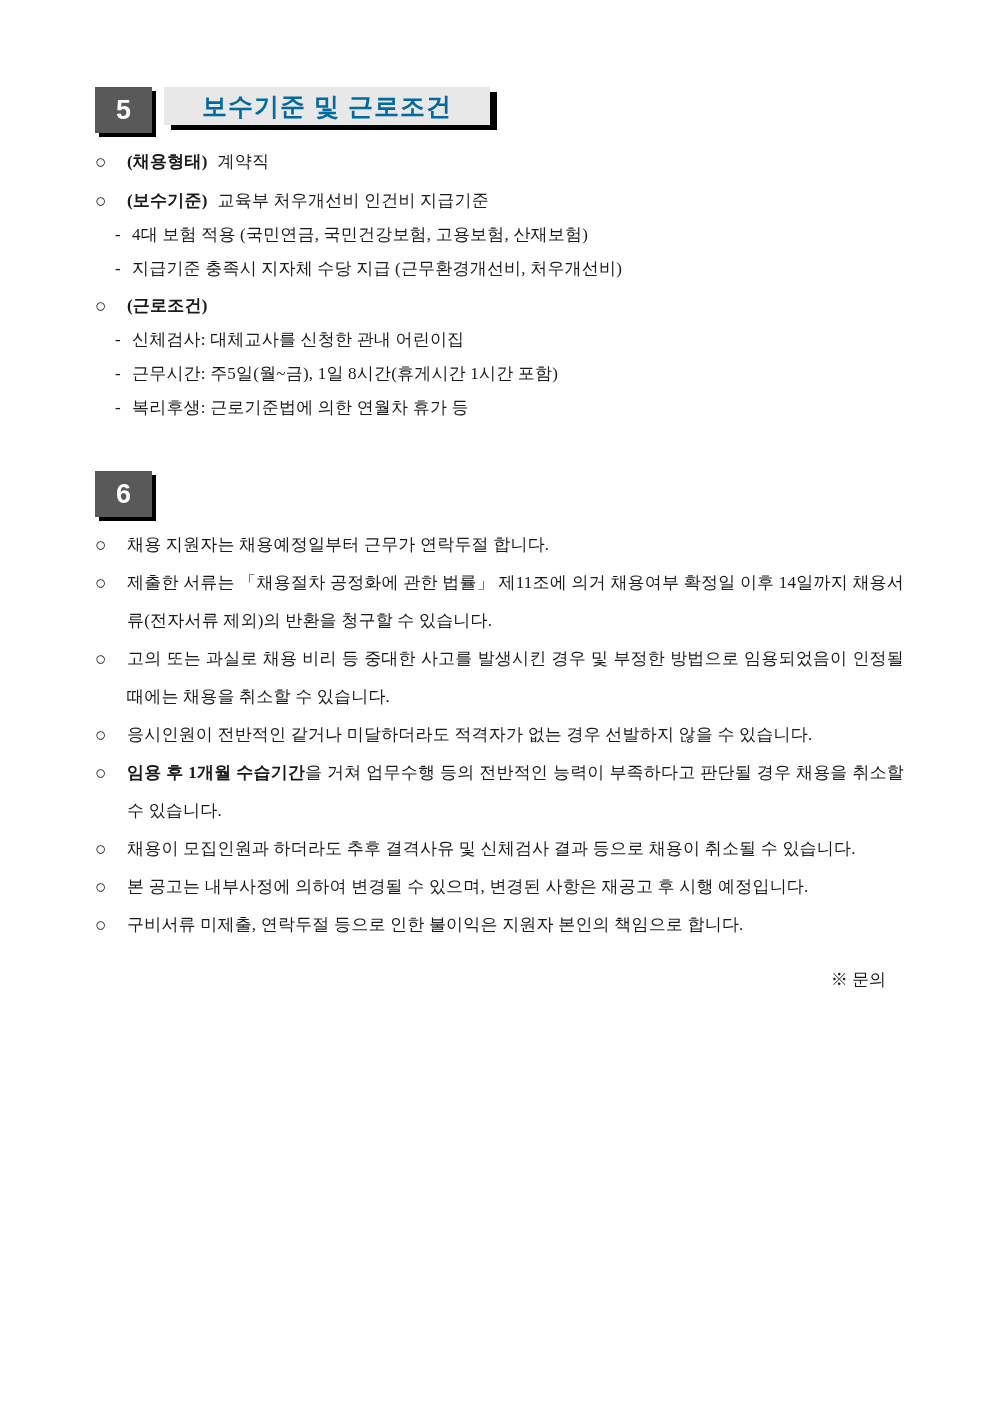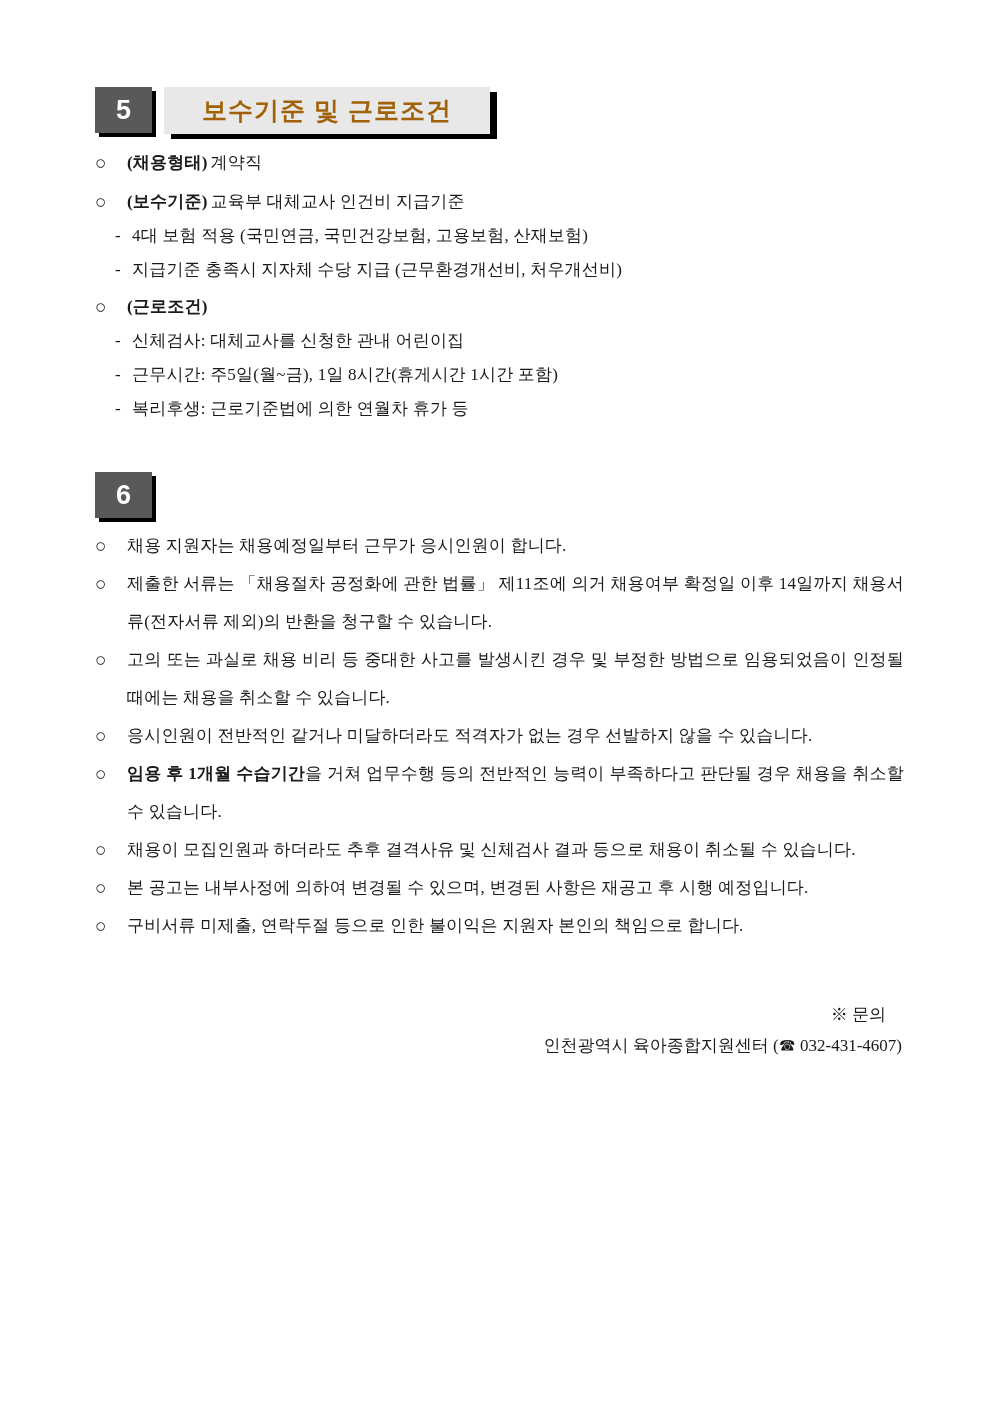--- a/index.html
+++ b/index.html
@@ -31,23 +31,23 @@
     color: var(--num-fg, #ffffff);
     font-size: 27px;
     font-weight: bold;
     display: flex;
     align-items: center;
     justify-content: center;
     box-shadow: 4px 4px 0 0 var(--shadow, #000000);
     flex: 0 0 auto;
   }
   .title-box {
-    height: 47px;
+    height: 38px;
     background: var(--title-bg, #e8e8e8);
-    color: #a16207;
+    color: #0369a1;
     font-size: 25px;
     font-weight: bold;
     letter-spacing: 1px;
     display: flex;
     align-items: center;
     justify-content: center;
     padding: 0 38px;
     box-shadow: 7px 5px 0 0 var(--shadow, #000000);
   }
 
@@ -63,35 +63,35 @@
     text-align: left;
   }
   .marker.circle { font-size: 19px; }
   .row.sub { padding-left: 20px; }
   .row.sub .marker { flex: 0 0 17px; }
   .txt {
     flex: 1 1 auto;
     text-align: justify;
     letter-spacing: 0.2px;
   }
-  .txt b.head { margin-right: 3px; }
+  .txt b.head { margin-right: 10px; }
   b.u {
     text-underline-offset: 4px;
   }
 
   .s5 { margin-top: 12px; }
   .s5 .row.gap-sm { margin-top: 5px; }
   .s5 .row.gap-xs { margin-top: 3px; }
 
   .sec6-header { margin-top: 46px; }
   .s6 { margin-top: 9px; }
 
   
   .footer {
-    margin-top: 54px;
+    margin-top: 20px;
     padding-right: 2px;
     text-align: right;
     font-size: 17px;
     line-height: 31px;
   }
   .footer .inquiry { padding-right: 16px; }
 </style>
 </head>
 <body style="--num-bg: #595959; --num-fg: #ffffff; --title-bg: #e8e8e8; --shadow: #000000; background: rgb(255, 255, 255); color: rgb(26, 26, 26);">
 
@@ -104,21 +104,21 @@
 
   <div class="s5">
 
     <div class="row">
       <span class="marker circle">○</span>
       <span class="txt"><b class="head">(채용형태)</b><span>계약직</span></span>
     </div>
 
     <div class="row gap-sm">
       <span class="marker circle">○</span>
-      <span class="txt"><b class="head">(보수기준)</b><span>교육부 대체교사 인건비 지급기준</span></span>
+      <span class="txt"><b class="head">(보수기준)</b><span>교육부 처우개선비 인건비 지급기준</span></span>
     </div>
 
     <div class="row sub">
       <span class="marker">-</span>
       <span class="txt">4대 보험 적용 (국민연금, 국민건강보험, 고용보험, 산재보험)</span>
     </div>
 
     <div class="row sub">
       <span class="marker">-</span>
       <span class="txt">지급기준 충족시 지자체 수당 지급 (근무환경개선비, 처우개선비)</span>
@@ -147,21 +147,21 @@
   </div>
 
   <div class="sec-header sec6-header">
     <div class="num-badge">6</div>
   </div>
 
   <div class="s6">
 
     <div class="row">
       <span class="marker circle">○</span>
-      <span class="txt">채용 지원자는 채용예정일부터 근무가 응시인원이 합니다.</span>
+      <span class="txt">채용 지원자는 채용예정일부터 근무가 연락두절 합니다.</span>
     </div>
 
     <div class="row">
       <span class="marker circle">○</span>
       <span class="txt">제출한 서류는 「채용절차 공정화에 관한 법률」 제11조에 의거 채용여부 확정일 이후 14일까지 채용서류(전자서류 제외)의 반환을 청구할 수 있습니다.</span>
     </div>
 
     <div class="row">
       <span class="marker circle">○</span>
       <span class="txt">고의 또는 과실로 채용 비리 등 중대한 사고를 발생시킨 경우 및 부정한 방법으로 임용되었음이 인정될 때에는 채용을 취소할 수 있습니다.</span>
@@ -189,16 +189,15 @@
 
     <div class="row">
       <span class="marker circle">○</span>
       <span class="txt">구비서류 미제출, 연락두절 등으로 인한 불이익은 지원자 본인의 책임으로 합니다.</span>
     </div>
 
   </div>
 
   <div class="footer">
     <div class="inquiry">※ 문의</div>
-    <div>인천광역시 육아종합지원센터 (☎ 032-431-4607)</div>
   </div>
 
 </div>
 
 </body></html>

